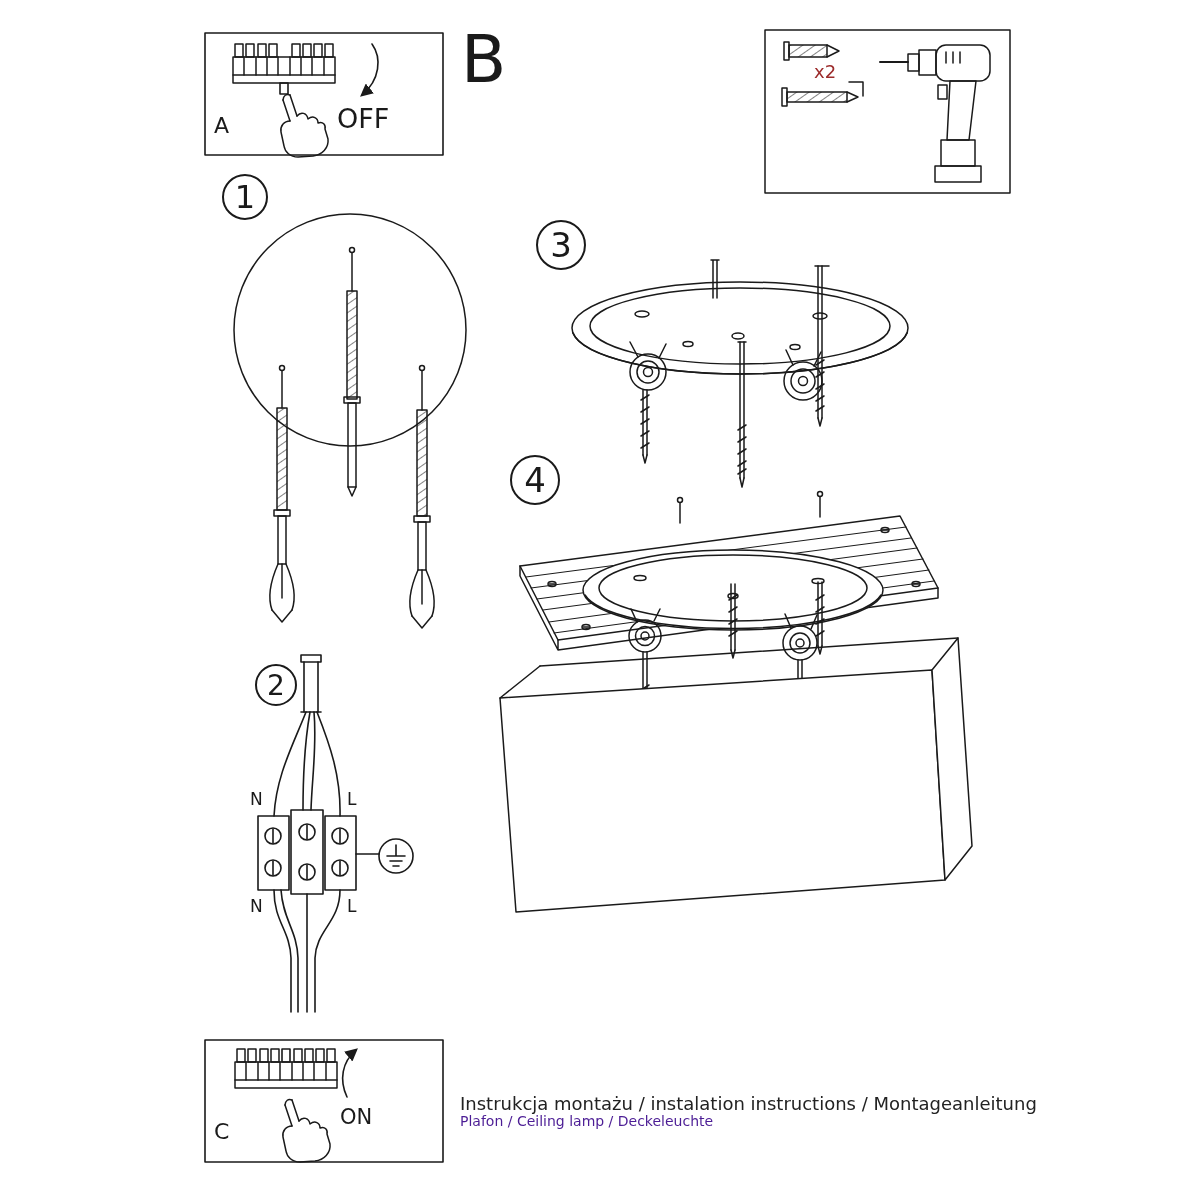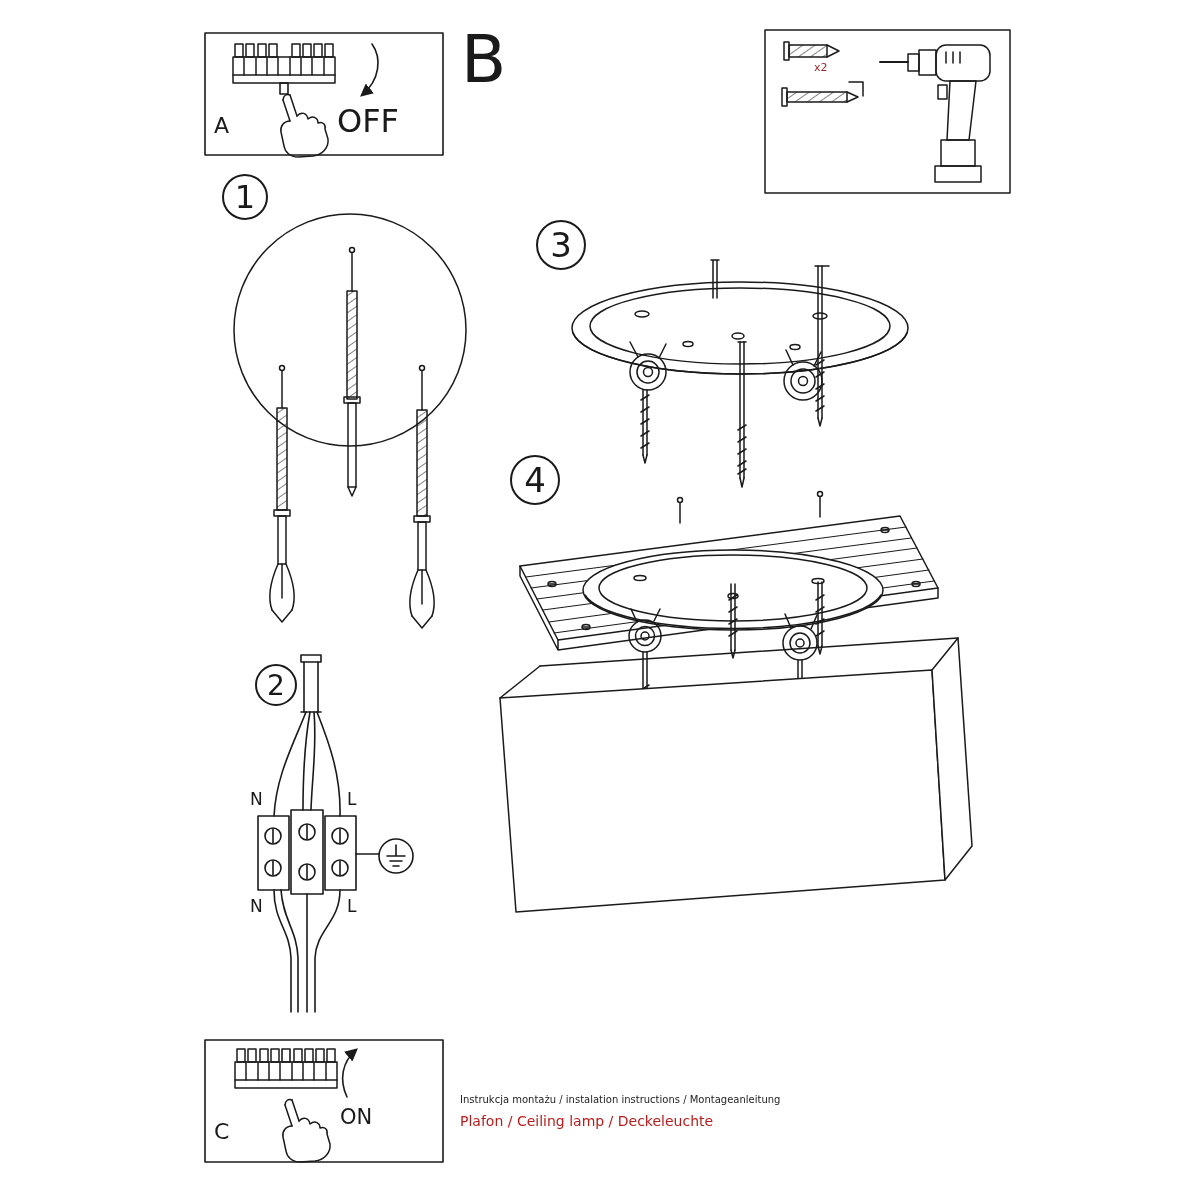--- a/index.html
+++ b/index.html
@@ -255,25 +255,25 @@
 
     <g fill="none" stroke="#1a1a1a" stroke-width="1.6" stroke-linecap="round" stroke-linejoin="round">
       <rect x="205" y="1040" width="238" height="122"></rect>
       <use href="#breaker-unit" transform="translate(2,1005)"></use>
       <rect x="282" y="1049" width="8" height="13"></rect>
       <path d="M347,1097 C339,1080 342,1062 356,1050" marker-end="url(#ah)"></path>
     </g>
   </svg>
 
   <div class="txt" style="left:214px;top:114px;font-size:22px">A</div>
-  <div class="txt" style="left:337px;top:104px;font-size:32px">OFF</div>
+  <div class="txt" style="left:337px;top:104px;font-size:27px">OFF</div>
 
   <div class="txt" style="left:461px;top:24px;font-size:66px">B</div>
 
-  <div class="txt" style="left:814px;top:62px;font-size:11px;color:#9c2b2b">x2</div>
+  <div class="txt" style="left:814px;top:62px;font-size:18px;color:#9c2b2b">x2</div>
 
   <div class="circled" style="left:222px;top:174px;width:46px;height:46px;font-size:32px">
     <span>1</span>
   </div>
   <div class="circled" style="left:255px;top:664px;width:42px;height:42px;font-size:28px">
     <span>2</span>
   </div>
   <div class="circled" style="left:536px;top:220px;width:50px;height:50px;font-size:34px">
     <span>3</span>
   </div>
@@ -282,16 +282,16 @@
   </div>
 
   <div class="txt" style="left:250px;top:790px;font-size:17px">N</div>
   <div class="txt" style="left:347px;top:790px;font-size:17px">L</div>
   <div class="txt" style="left:250px;top:897px;font-size:17px">N</div>
   <div class="txt" style="left:347px;top:897px;font-size:17px">L</div>
 
   <div class="txt" style="left:340px;top:1106px;font-size:21px">ON</div>
   <div class="txt" style="left:214px;top:1120px;font-size:22px">C</div>
 
-  <div class="txt" style="left:460px;top:1094px;font-size:10px;color:#222">Instrukcja montażu / instalation instructions / Montageanleitung</div>
-  <div class="txt" style="left:460px;top:1114px;font-size:14px;color:#b91c1c">Plafon / Ceiling lamp / Deckeleuchte</div>
+  <div class="txt" style="left:460px;top:1094px;font-size:18px;color:#222">Instrukcja montażu / instalation instructions / Montageanleitung</div>
+  <div class="txt" style="left:460px;top:1114px;font-size:14px;color:#4c1d95">Plafon / Ceiling lamp / Deckeleuchte</div>
 
 </div>
 
 </body></html>

